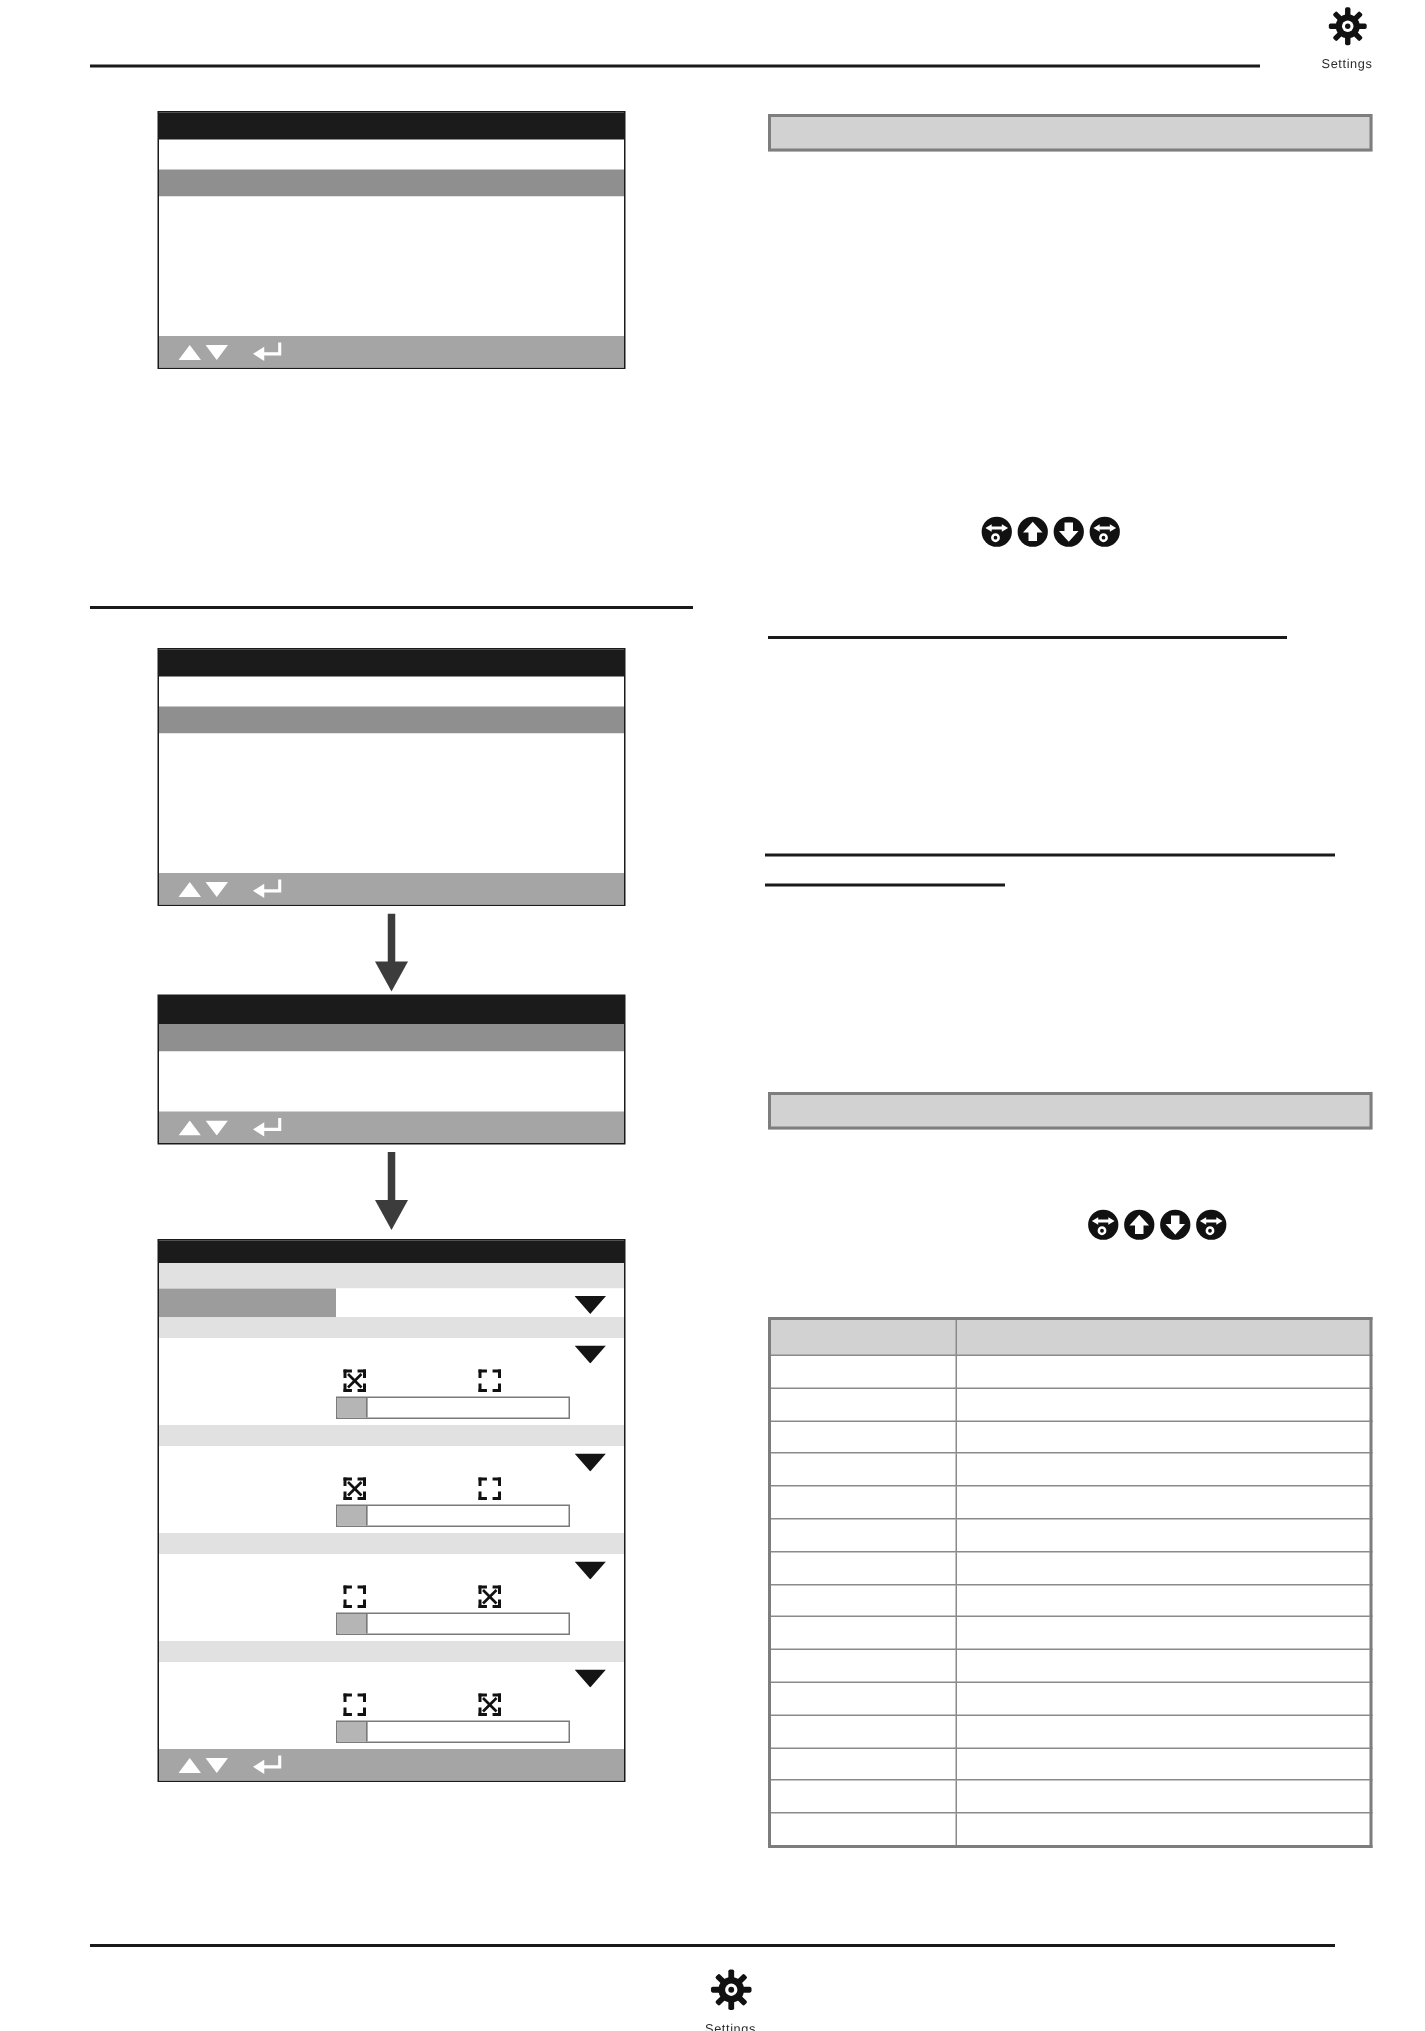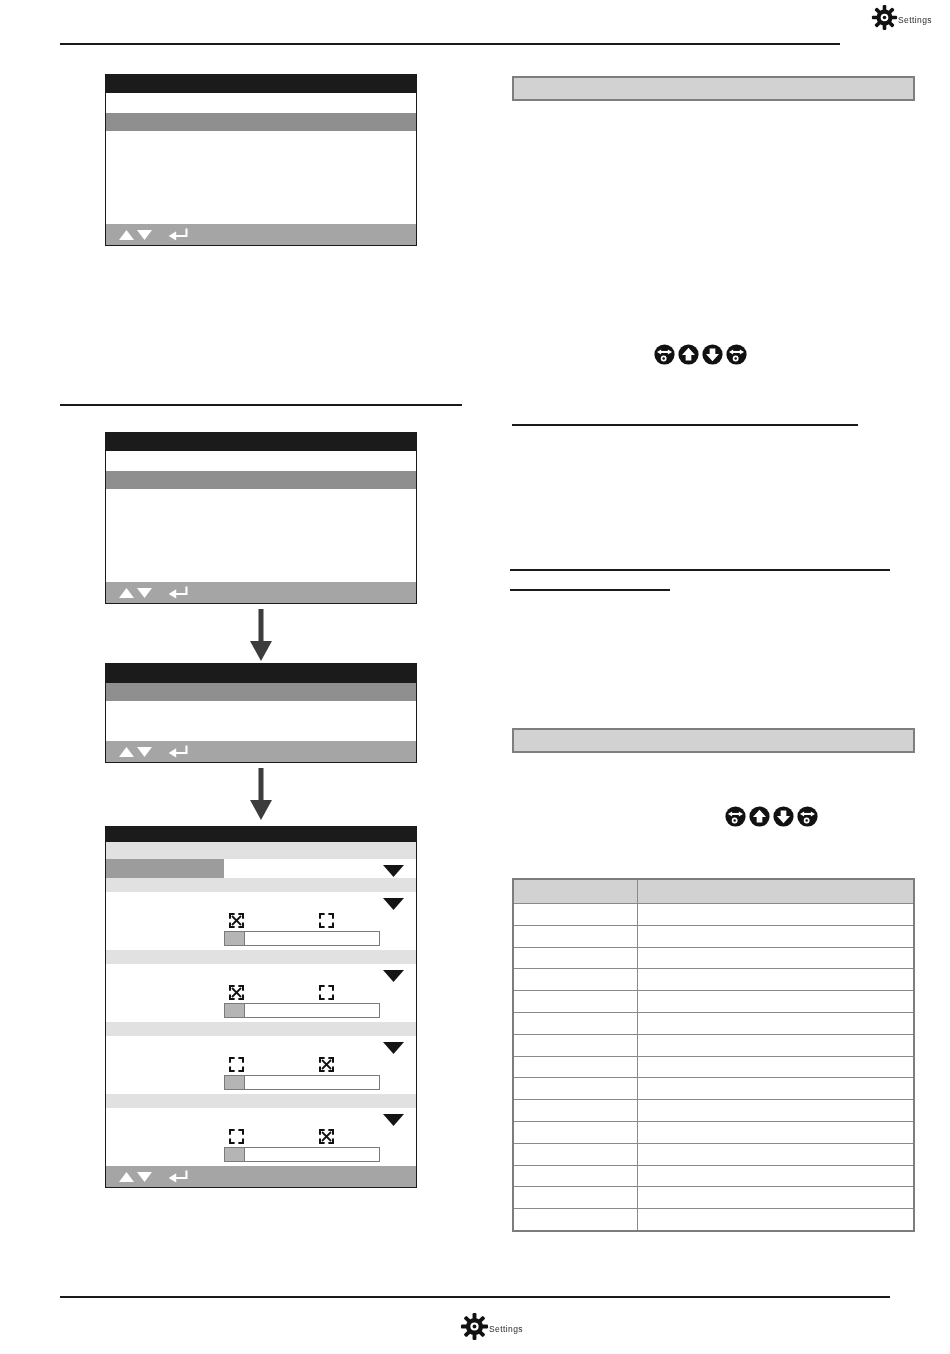--- a/index.html
+++ b/index.html
@@ -4,21 +4,21 @@
 <style>
   html,body{margin:0;padding:0;}
   body{
     width:950px;height:1354px;position:relative;overflow:hidden;
     background:#ffffff;font-family:"Liberation Sans",sans-serif;
   }
   .abs{position:absolute;}
   .rule{background:#1a1a1a;height:2px;}
 
   
-  .gear-block{display:flex;flex-direction:row;align-items:center;width:54px;}
+  .gear-block{display:flex;flex-direction:column;align-items:center;width:54px;}
   .gear-block .lbl{font-size:8.5px;color:#2b2b2b;margin-top:1px;letter-spacing:.4px;}
 
   
   .menu-screen{
     position:absolute;left:105px;width:312px;box-sizing:border-box;
     border:1px solid #1a1a1a;background:#fff;display:flex;flex-direction:column;
   }
   .ms-header{background:#1b1b1b;}
   .ms-row{width:100%;}
   .ms-selected{background:#8f8f8f;}

